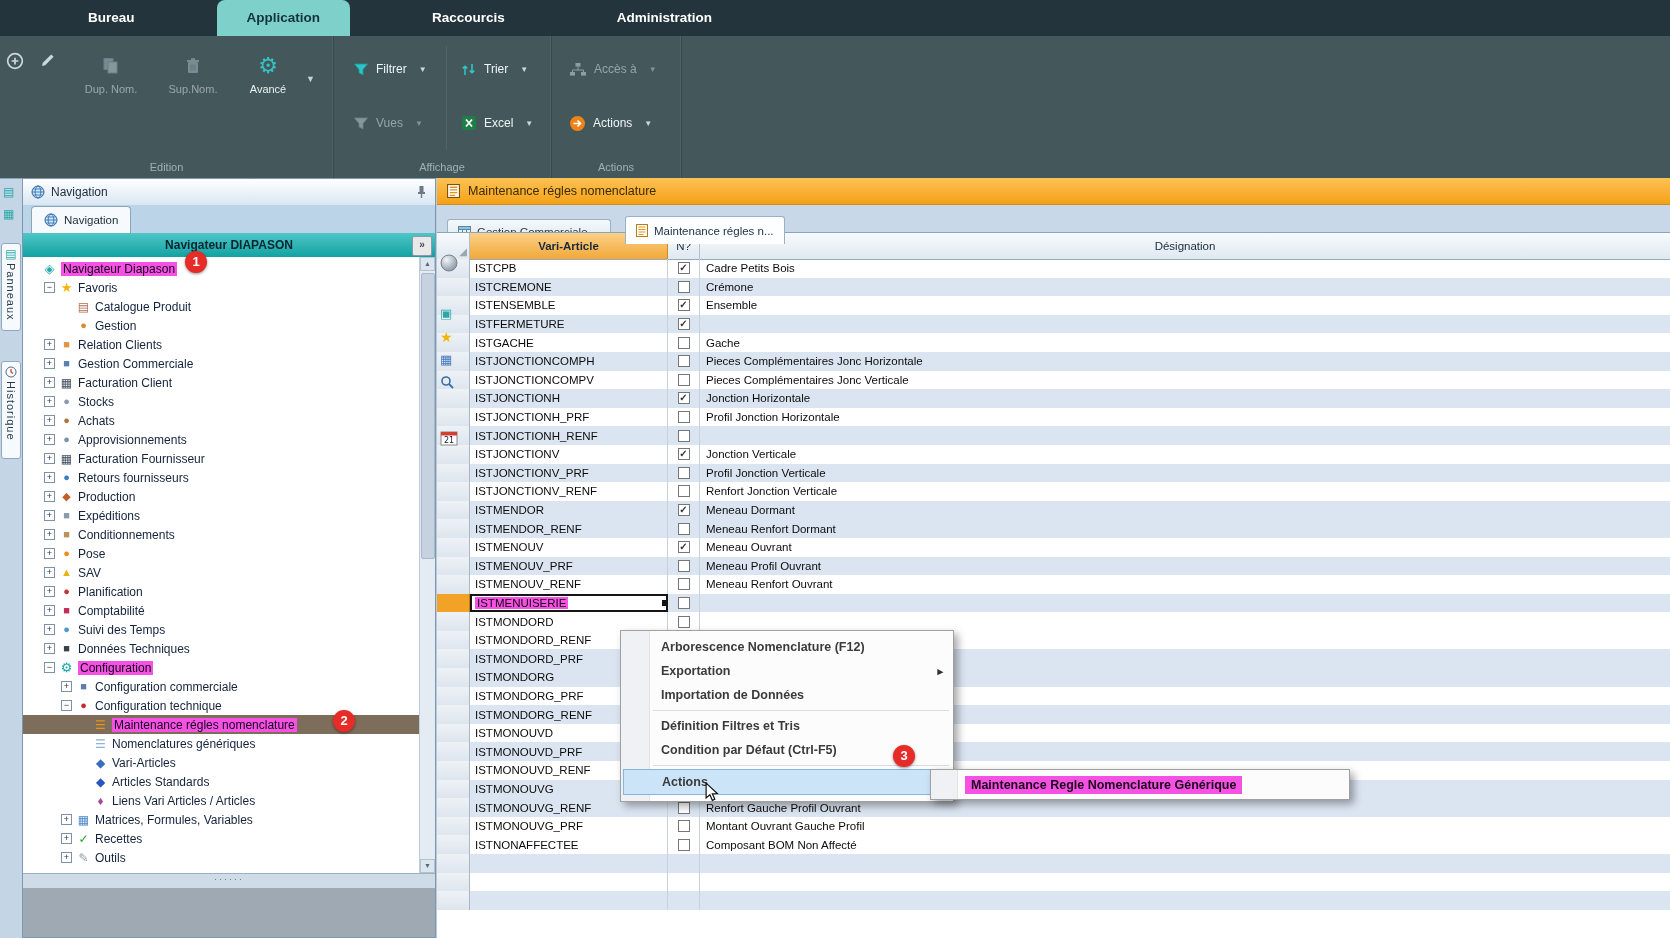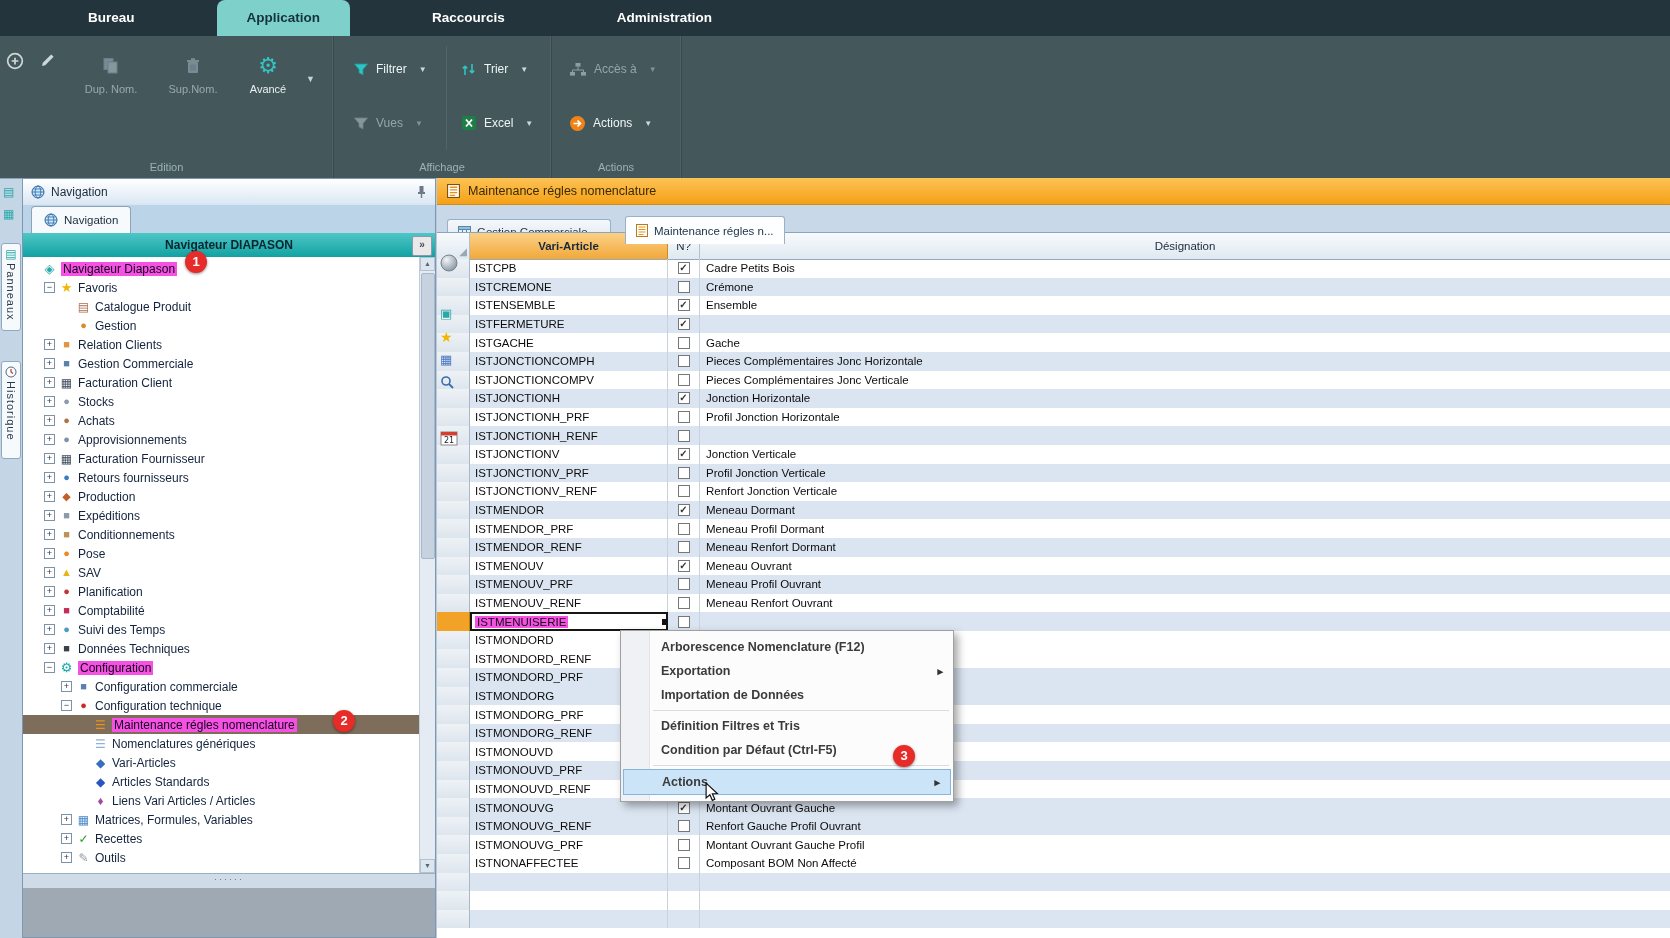--- a/index.html
+++ b/index.html
@@ -640,28 +640,20 @@
             <div class="gcell desig">Renfort Jonction Verticale</div>
           </div>
           <div class="grow alt">
             <div class="gcell gutter"></div>
             <div class="gcell code">ISTMENDOR</div>
             <div class="gcell chk">
               <span class="cb">✓</span>
             </div>
             <div class="gcell desig">Meneau Dormant</div>
           </div>
-          <div class="grow">
-            <div class="gcell gutter"></div>
-            <div class="gcell code">ISTMENDOR_PRF</div>
-            <div class="gcell chk">
-              <span class="cb"></span>
-            </div>
-            <div class="gcell desig">Meneau Profil Dormant</div>
-          </div>
           <div class="grow alt">
             <div class="gcell gutter"></div>
             <div class="gcell code">ISTMENDOR_RENF</div>
             <div class="gcell chk">
               <span class="cb"></span>
             </div>
             <div class="gcell desig">Meneau Renfort Dormant</div>
           </div>
           <div class="grow">
             <div class="gcell gutter"></div>
@@ -851,20 +843,23 @@
   <div id="ctxmenu">
       <div class="cmi"><span>Arborescence Nomenclature (F12)</span></div>
       <div class="cmi"><span>Exportation</span><span class="arrow">▸</span></div>
       <div class="cmi"><span>Importation de Données</span></div>
       <div class="csep"></div>
       <div class="cmi"><span>Définition Filtres et Tris</span></div>
       <div class="cmi"><span>Condition par Défaut (Ctrl-F5)</span></div>
       <div class="csep"></div>
       <div class="cmi hilite"><span>Actions</span><span class="arrow">▸</span></div>
     </div>
+  <div id="ctxsubmenu">
+    <span class="hl">Maintenance Regle Nomenclature Générique</span>
+  </div>
 
   <div class="ann" id="ann-1">1</div>
   <div class="ann" id="ann-2">2</div>
   <div class="ann" id="ann-3">3</div>
 
   <div id="cursor">
     <svg width="18" height="20" viewBox="0 0 12 17">
       <path d="M1 1 L1 13.5 L4.2 10.8 L6.3 15.6 L8.4 14.6 L6.3 10 L10.5 9.8 Z" fill="#fff" stroke="#111" stroke-width="1"></path>
     </svg>
   </div>

